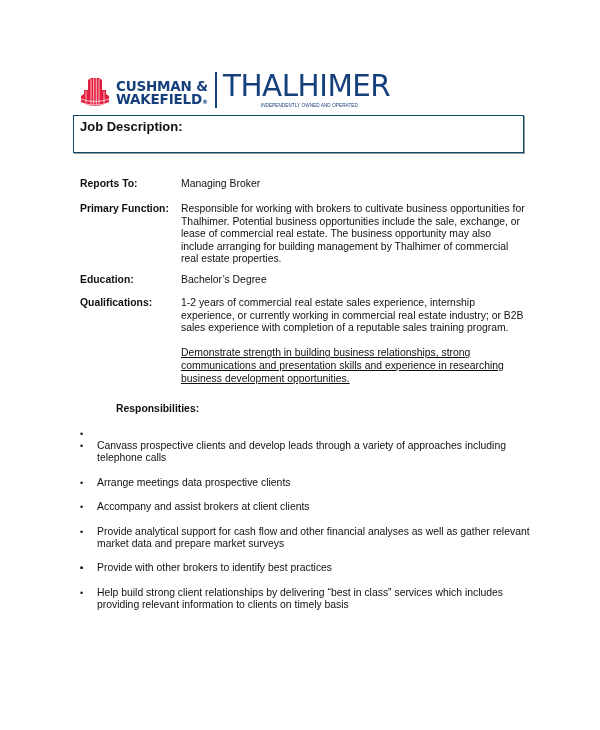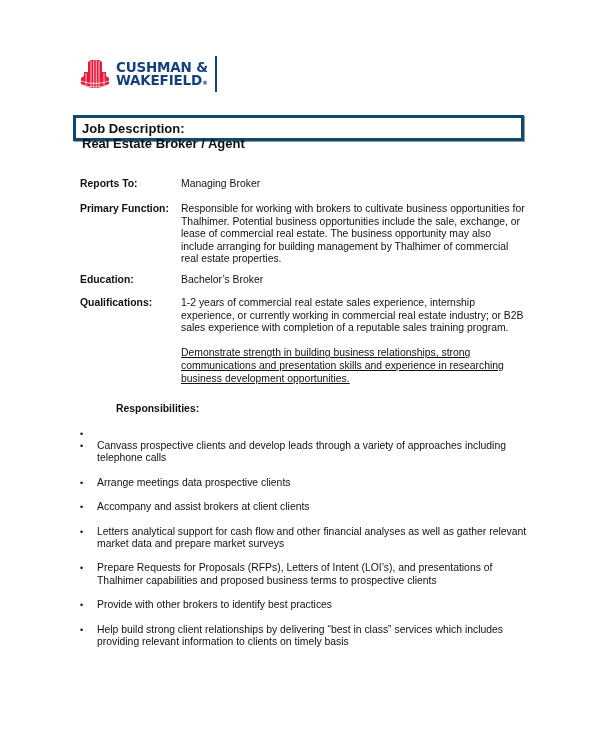--- a/index.html
+++ b/index.html
@@ -1,34 +1,34 @@
 <!DOCTYPE html>
 <html><head>
 <meta charset="utf-8">
 <style>
   html, body { margin: 0; padding: 0; background: #ffffff; }
   body { width: 600px; height: 730px; position: relative; overflow: hidden;
          font-family: "Liberation Sans", sans-serif; color: #111; }
   .page { position: absolute; left: 0; top: 0; width: 600px; height: 730px; }
 
   
-  .logo { position: absolute; left: 79px; top: 51px; height: 44px; display: flex; align-items: center; }
+  .logo { position: absolute; left: 79px; top: 64px; height: 44px; display: flex; align-items: flex-end; }
   .logo-mark { width: 32px; height: 32px; margin-top: 2px; }
   .cw { margin-left: 5px; margin-top: 4px; color: #16407c; font-weight: bold; font-size: 13.5px;
         line-height: 13px; letter-spacing: -0.2px; font-family: "DejaVu Sans", sans-serif; }
   .cw sup { font-size: 6px; vertical-align: 0; }
   .divider { width: 2px; height: 36px; background: #16407c; margin-left: 7px; margin-top: 1px; }
   .thal { margin-left: 6px; }
   .thal-name { color: #16407c; font-size: 30px; font-weight: normal; line-height: 30px;
                letter-spacing: -0.5px; font-family: "DejaVu Sans", sans-serif; transform: scaleX(0.98); transform-origin: left; }
   .thal-sub { color: #16407c; font-size: 4.6px; letter-spacing: 0.1px; margin-left: 38px; margin-top: 2px; white-space: nowrap; }
 
   
-  .title-box { position: absolute; left: 73px; top: 115px; width: 451px; height: 26px;
-               border: 3px solid #0c4a6e; box-shadow: 1px 1px 0 #999; padding: 3px 12px 0 6px; box-sizing: border-box; }
+  .title-box { position: absolute; left: 73px; top: 115px; width: 451px; height: 38px;
+               border: 1px solid #0c4a6e; box-shadow: 1px 1px 0 #999; padding: 3px 12px 0 6px; box-sizing: border-box; }
   .title-line { font-size: 13px; font-weight: bold; line-height: 15px; color: #111; }
 
   
   .field { position: absolute; left: 80px; font-size: 10.4px; line-height: 12.6px; }
   .field .label { position: absolute; left: 0; top: 0; font-weight: bold; width: 124px; white-space: nowrap; }
   .field .value { position: absolute; left: 101px; top: 0; width: 345px; }
   .para + .para { margin-top: 12.6px; text-decoration: underline; }
 
   .resp-heading { position: absolute; left: 80px; top: 403px; font-size: 10.4px; font-weight: bold; padding-left: 36px; }
 
@@ -53,55 +53,58 @@
         <line x1="25" y1="15" x2="25" y2="27"></line>
         <path d="M2 23 Q16 28 30 23" fill="none"></path>
         <path d="M3 27 Q16 31 29 27" fill="none"></path>
       </g>
     </svg>
     <div class="cw">
       <div>CUSHMAN &amp;</div>
       <div><span>WAKEFIELD</span><sup>®</sup></div>
     </div>
     <div class="divider"></div>
+    <div class="thal">
+      <div class="thal-name">THALHIMER</div>
+      <div class="thal-sub">INDEPENDENTLY OWNED AND OPERATED</div>
+    </div>
   </div>
 
   <div class="title-box">
     <div class="title-line">Job Description:</div>
-    <div class="title-line">Real Estate Broker / Agent</div>
   </div>
 
   <div class="field" style="top:178px;">
     <span class="label">Reports To:</span>
     <div class="value">Managing Broker</div>
   </div>
 
   <div class="field" style="top:203px;">
     <span class="label">Primary Function:</span>
     <div class="value">Responsible for working with brokers to cultivate business opportunities for Thalhimer.  Potential business opportunities include the sale, exchange, or lease of commercial real estate.  The business opportunity may also include arranging for building management by Thalhimer of commercial real estate properties.</div>
   </div>
 
   <div class="field" style="top:274px;">
     <span class="label">Education:</span>
-    <div class="value">Bachelor’s Broker</div>
+    <div class="value">Bachelor’s Degree</div>
   </div>
 
   <div class="field" style="top:297px;">
     <span class="label">Qualifications:</span>
     <div class="value">
       <div class="para">1-2 years of commercial real estate sales experience, internship experience, or currently working in commercial real estate industry; or B2B sales experience with completion of a reputable sales training program.</div>
       <div class="para">Demonstrate strength in building business relationships, strong communications and presentation skills and experience in researching business development opportunities.</div>
     </div>
   </div>
 
   <div class="resp-heading">Responsibilities:</div>
 
   <ul class="bullets">
     <li class="bullet"><span class="dot">•</span></li>
     <li class="bullet"><span class="dot">•</span><span>Canvass prospective clients and develop leads through a variety of approaches including telephone calls</span></li>
     <li class="bullet"><span class="dot">•</span><span>Arrange meetings data prospective clients</span></li>
     <li class="bullet"><span class="dot">•</span><span>Accompany and assist brokers at client clients</span></li>
-    <li class="bullet"><span class="dot">•</span><span>Letters analytical support for cash flow and other financial analyses as well as gather relevant market data and prepare market surveys</span></li>
-    <li class="bullet"><span class="dot">•</span><span>Prepare Requests for Proposals (RFPs), Letters of Intent (LOI’s), and presentations of Thalhimer capabilities and proposed business terms to prospective clients</span></li>
+    <li class="bullet"><span class="dot">•</span><span>Provide analytical support for cash flow and other financial analyses as well as gather relevant market data and prepare market surveys</span></li>
+    <li class="bullet"><span class="dot">•</span></li>
     <li class="bullet"><span class="dot">•</span><span>Provide with other brokers to identify best practices</span></li>
     <li class="bullet"><span class="dot">•</span><span>Help build strong client relationships by delivering “best in class” services which includes providing relevant information to clients on timely basis</span></li>
   </ul>
 </div>
 
 </body></html>

